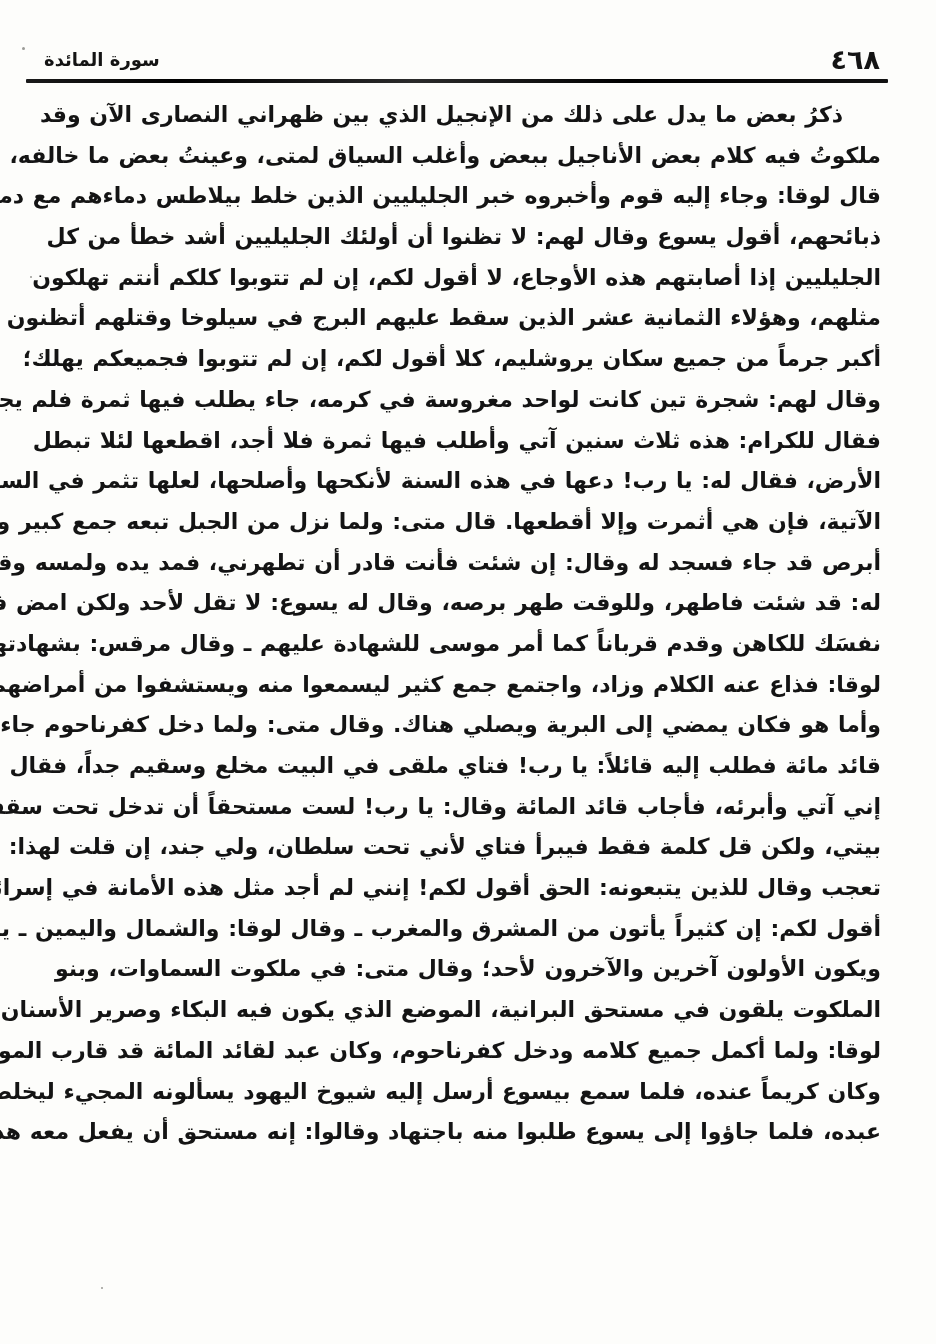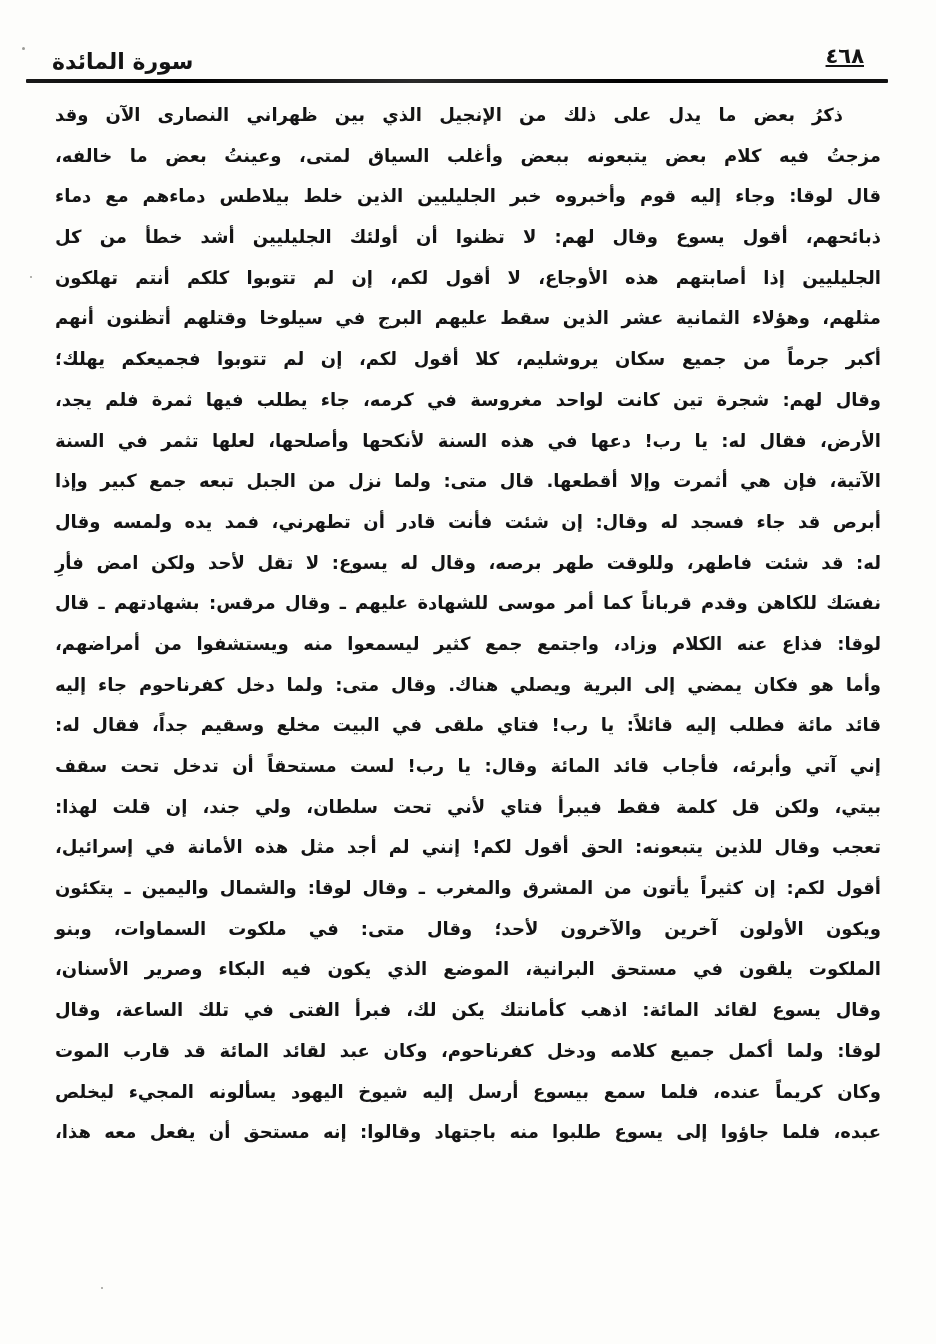--- a/index.html
+++ b/index.html
@@ -15,51 +15,50 @@
     background: #fdfdfb;
     direction: rtl;
     font-family: "DejaVu Sans", sans-serif;
     color: #141414;
     overflow: hidden;
   }
   
   .page-number {
     position: absolute;
     top: 44px;
-    right: 72px;
-    font-size: 21px;
+    right: 56px;
+    font-size: 27px;
     font-weight: bold;
     letter-spacing: 1px;
-    text-decoration: underline;
   }
   .surah-title {
     position: absolute;
     top: 49px;
-    left: 52px;
-    font-size: 22px;
+    left: 44px;
+    font-size: 18px;
     font-weight: bold;
   }
   .header-rule {
     position: absolute;
     top: 79px;
     left: 26px;
     right: 48px;
     height: 4px;
     background: linear-gradient(90deg, #1a1a1a 0%, #000 18%, #2b2b2b 45%, #000 70%, #111 100%);
     border-radius: 1px;
   }
   
   .body-text {
     position: absolute;
     top: 95px;
     right: 55px;
     width: 826px;
   }
   .text-line {
-    font-size: 18px;
+    font-size: 22px;
     font-weight: bold;
     line-height: 40.7px;
     height: 40.7px;
     text-align: justify;
     text-align-last: justify;
     white-space: nowrap;
     word-spacing: 1px;
   }
   .text-line.first-line {
     padding-right: 38px;
@@ -80,42 +79,42 @@
 <div class="page">
 
   <div class="page-number">٤٦٨</div>
 
   <div class="surah-title">سورة المائدة</div>
 
   <div class="header-rule"></div>
 
   <div class="body-text">
       <div class="text-line first-line">ذكرُ بعض ما يدل على ذلك من الإنجيل الذي بين ظهراني النصارى الآن وقد</div>
-      <div class="text-line">مزجتُ فيه كلام بعض يتبعونه ببعض وأغلب السياق لمتى، وعينتُ بعض ما خالفه،</div>
+      <div class="text-line">ملكوتُ فيه كلام بعض الأناجيل ببعض وأغلب السياق لمتى، وعينتُ بعض ما خالفه،</div>
       <div class="text-line">قال لوقا: وجاء إليه قوم وأخبروه خبر الجليليين الذين خلط بيلاطس دماءهم مع دماء</div>
       <div class="text-line">ذبائحهم، أقول يسوع وقال لهم: لا تظنوا أن أولئك الجليليين أشد خطأ من كل</div>
       <div class="text-line">الجليليين إذا أصابتهم هذه الأوجاع، لا أقول لكم، إن لم تتوبوا كلكم أنتم تهلكون</div>
       <div class="text-line">مثلهم، وهؤلاء الثمانية عشر الذين سقط عليهم البرج في سيلوخا وقتلهم أتظنون أنهم</div>
       <div class="text-line">أكبر جرماً من جميع سكان يروشليم، كلا أقول لكم، إن لم تتوبوا فجميعكم يهلك؛</div>
       <div class="text-line">وقال لهم: شجرة تين كانت لواحد مغروسة في كرمه، جاء يطلب فيها ثمرة فلم يجد،</div>
+      <div class="text-line">فقال للكرام: هذه ثلاث سنين آتي وأطلب فيها ثمرة فلا أجد، اقطعها لئلا تبطل</div>
       <div class="text-line">الأرض، فقال له: يا رب! دعها في هذه السنة لأنكحها وأصلحها، لعلها تثمر في السنة</div>
       <div class="text-line">الآتية، فإن هي أثمرت وإلا أقطعها. قال متى: ولما نزل من الجبل تبعه جمع كبير وإذا</div>
       <div class="text-line">أبرص قد جاء فسجد له وقال: إن شئت فأنت قادر أن تطهرني، فمد يده ولمسه وقال</div>
       <div class="text-line">له: قد شئت فاطهر، وللوقت طهر برصه، وقال له يسوع: لا تقل لأحد ولكن امض فأرِ</div>
       <div class="text-line">نفسَك للكاهن وقدم قرباناً كما أمر موسى للشهادة عليهم ـ وقال مرقس: بشهادتهم ـ قال</div>
       <div class="text-line">لوقا: فذاع عنه الكلام وزاد، واجتمع جمع كثير ليسمعوا منه ويستشفوا من أمراضهم،</div>
       <div class="text-line">وأما هو فكان يمضي إلى البرية ويصلي هناك. وقال متى: ولما دخل كفرناحوم جاء إليه</div>
       <div class="text-line">قائد مائة فطلب إليه قائلاً: يا رب! فتاي ملقى في البيت مخلع وسقيم جداً، فقال له:</div>
       <div class="text-line">إني آتي وأبرئه، فأجاب قائد المائة وقال: يا رب! لست مستحقاً أن تدخل تحت سقف</div>
       <div class="text-line">بيتي، ولكن قل كلمة فقط فيبرأ فتاي لأني تحت سلطان، ولي جند، إن قلت لهذا:</div>
       <div class="text-line">تعجب وقال للذين يتبعونه: الحق أقول لكم! إنني لم أجد مثل هذه الأمانة في إسرائيل،</div>
       <div class="text-line">أقول لكم: إن كثيراً يأتون من المشرق والمغرب ـ وقال لوقا: والشمال واليمين ـ يتكئون</div>
       <div class="text-line">ويكون الأولون آخرين والآخرون لأحد؛ وقال متى: في ملكوت السماوات، وبنو</div>
       <div class="text-line">الملكوت يلقون في مستحق البرانية، الموضع الذي يكون فيه البكاء وصرير الأسنان،</div>
-      <div class="text-line">وقال يسوع لقائد المائة: اذهب كأمانتك يكن لك، فبرأ الفتى في تلك الساعة، وقال</div>
       <div class="text-line">لوقا: ولما أكمل جميع كلامه ودخل كفرناحوم، وكان عبد لقائد المائة قد قارب الموت</div>
       <div class="text-line">وكان كريماً عنده، فلما سمع بيسوع أرسل إليه شيوخ اليهود يسألونه المجيء ليخلص</div>
       <div class="text-line">عبده، فلما جاؤوا إلى يسوع طلبوا منه باجتهاد وقالوا: إنه مستحق أن يفعل معه هذا،</div>
     </div>
 
   <div class="speck speck-1"></div>
   <div class="speck speck-2"></div>
   <div class="speck speck-3"></div>
 
 </div>

